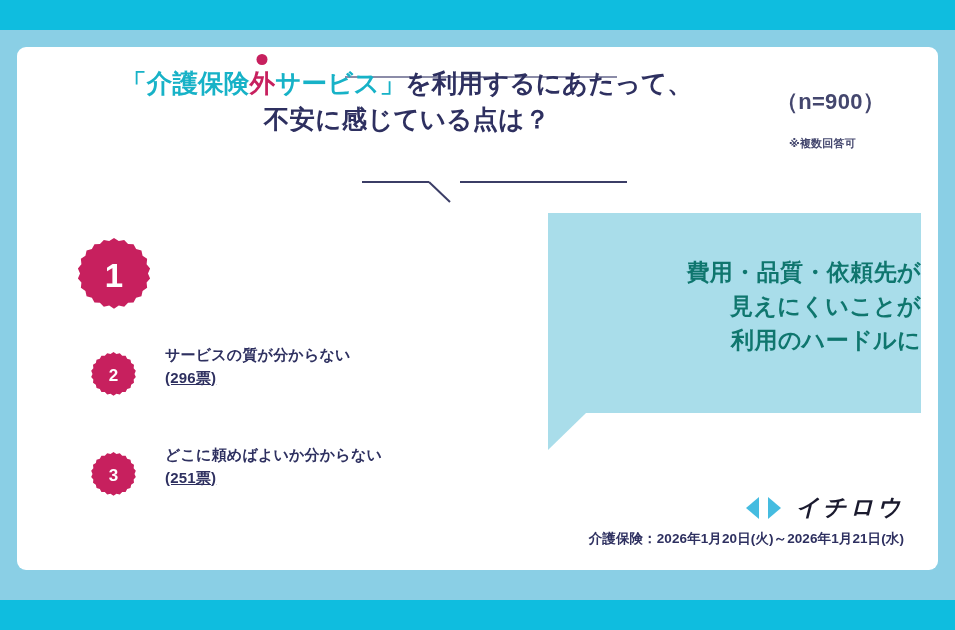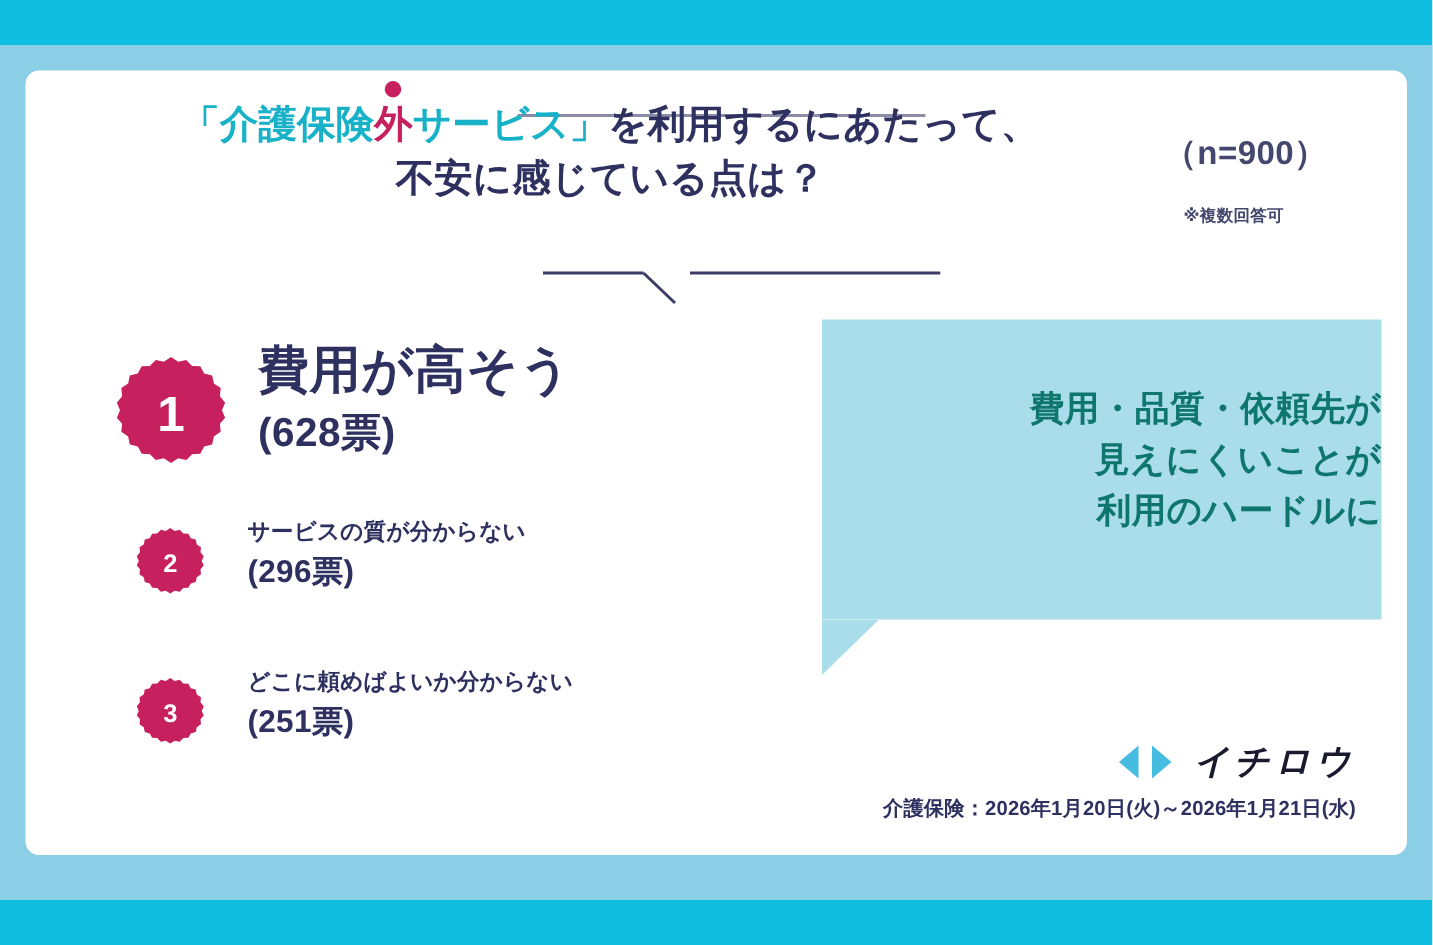--- a/index.html
+++ b/index.html
@@ -140,21 +140,21 @@
   .badge.b2 { left:28px; top:1px;  width:47px; height:47px; font-size:17px; }
   .badge.b3 { left:28px; top:1px;  width:47px; height:47px; font-size:17px; }
 
   .rank-text { position:absolute; color:#2E3060; font-weight:bold; }
   .r1 .rank-text { left:110px; top:-8px; }
   .r1 .rank-label { font-size:34px; letter-spacing:0.5px; line-height:1.25; }
   .r1 .rank-votes { font-size:27px; letter-spacing:0.3px; line-height:1.3; margin-top:2px; }
 
   .r2 .rank-text, .r3 .rank-text { left:103px; top:-6px; }
   .r2 .rank-label, .r3 .rank-label { font-size:15px; letter-spacing:0.2px; line-height:1.3; }
-  .r2 .rank-votes, .r3 .rank-votes { font-size:21px; letter-spacing:0.2px; line-height:1.35; margin-top:3px; }
+  .r2 .rank-votes, .r3 .rank-votes { font-size:15px; letter-spacing:0.2px; line-height:1.35; margin-top:3px;text-decoration:underline; }
 
   
   #callout {
     position:absolute;
     left:531px; top:166px;
     width:373px; height:200px;
     background:#A9DDEA;
   }
   #callout-text {
     position:absolute;
@@ -231,24 +231,20 @@
         <div id="meta-n">（n=900）</div>
         <div id="meta-note">※複数回答可</div>
       </div>
 
     </div>
 
     <div id="ranks">
 
       <div class="rank-row r1">
         <div class="badge b1">1</div>
-        <div class="rank-text">
-          <div class="rank-label">費用が高そう</div>
-          <div class="rank-votes">(628票)</div>
-        </div>
       </div>
 
       <div class="rank-row r2">
         <div class="badge b2">2</div>
         <div class="rank-text">
           <div class="rank-label">サービスの質が分からない</div>
           <div class="rank-votes">(296票)</div>
         </div>
       </div>
 

